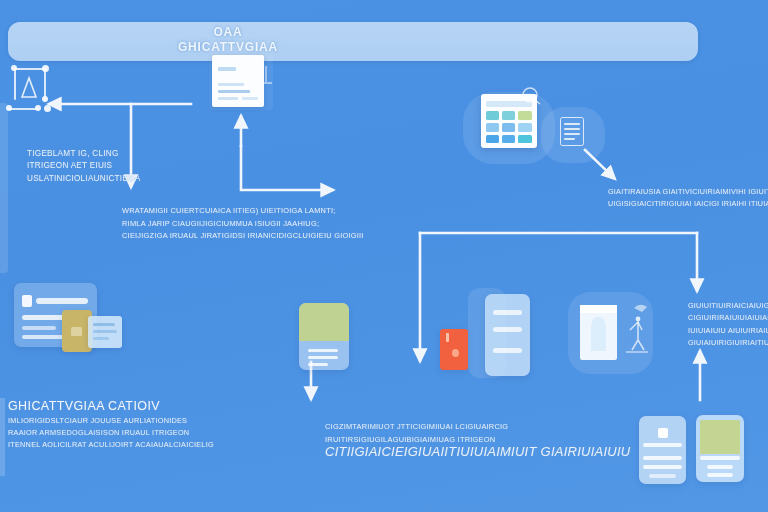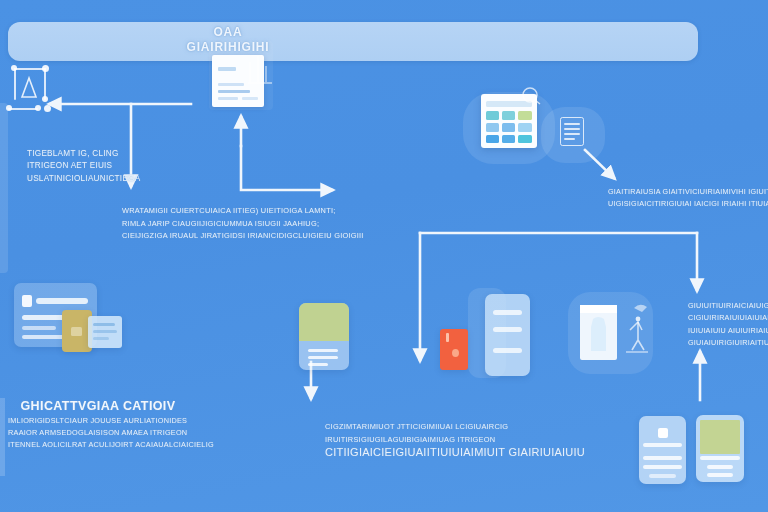--- a/index.html
+++ b/index.html
@@ -34,24 +34,23 @@
   }
 
   
   .tblock{position:absolute;filter:blur(.62px);}
   .tblock .ln{
     color:#e8f1fb;font-size:8.2px;line-height:12.4px;
     letter-spacing:.25px;white-space:nowrap;
     text-shadow:0 0 2px rgba(110,160,215,.9);
   }
   .tblock .hd{
-    color:#f2f7fd;font-size:12.5px;font-weight:bold;line-height:17px;
+    color:#f2f7fd;font-size:12.5px;font-weight:normal;line-height:17px;
     letter-spacing:.4px;
     text-shadow:0 0 2px rgba(110,160,215,.9);
-    text-align:center;
   }
 
   
   svg.conn{position:absolute;left:0;top:0;width:768px;height:512px;pointer-events:none;}
 
   
   .halo{position:absolute;border-radius:26px;background:rgba(255,255,255,.10);}
 
   
   .ic{position:absolute;}
@@ -75,21 +74,21 @@
   .cf-line{position:absolute;background:rgba(255,255,255,.8);border-radius:1px;}
   .cf-node{position:absolute;background:rgba(255,255,255,.9);border-radius:50%;}
 </style>
 </head>
 <body>
 
 <div id="stage">
 
   <div class="header-banner">
     <div class="header-title">OAA
-GIAIRIHIGIHI</div>
+GHICATTVGIAA</div>
   </div>
 
   <svg class="conn" viewBox="0 0 768 512">
     <defs>
       <marker id="ah" markerWidth="7" markerHeight="7" refX="4.5" refY="3.5" orient="auto">
         <path d="M0,0.6 L6,3.5 L0,6.4 Z" fill="#ffffff"></path>
       </marker>
     </defs>
     <g stroke="#ffffff" stroke-width="2.6" fill="none" stroke-linecap="square" opacity="0.92">
 
@@ -231,34 +230,34 @@
 
   <div class="tblock" style="left:14px;top:148px;width:150px;margin-left:13px;">
     <div class="ln">TIGEBLAMT IG, CLING</div>
     <div class="ln">ITRIGEON AET EIUIS</div>
     <div class="ln">USLATINICIOLIAUNICTIEGA</div>
   </div>
 
   <div class="tblock" style="left:8px;top:398px;width:180px;">
     <div class="hd">GHICATTVGIAA CATIOIV</div>
     <div class="ln" style="font-size:7.3px;line-height:12px;">IMLIORIGIDSLTCIAUR JOUUSE AURLIATIONIDES</div>
-    <div class="ln" style="font-size:7.3px;line-height:12px;">RAAIOR ARMSEDOGLAISISON AMAEA ITRIGEON</div>
+    <div class="ln" style="font-size:7.3px;line-height:12px;">RAAIOR ARMSEDOGLAISISON IRUAUL ITRIGEON</div>
     <div class="ln" style="font-size:7.3px;line-height:12px;">ITENNEL AOLICILRAT ACULIJOIRT ACAIAUALCIAICIELIG</div>
   </div>
 
   <div class="tblock" style="left:122px;top:205px;width:190px;">
     <div class="ln" style="font-size:7.4px;line-height:12.6px;">WRATAMIGII CUIERTCUIAICA IITIEG) UIEITIOIGA LAMNTI;</div>
     <div class="ln" style="font-size:7.4px;line-height:12.6px;">RIMLA JARIP CIAUGIIJIGICIUMMUA ISIUGII JAAHIUG;</div>
     <div class="ln" style="font-size:7.4px;line-height:12.6px;">CIEIJIGZIGA IRUAUL JIRATIGIDSI IRIANICIDIGCLUIGIEIU GIOIGIII</div>
   </div>
 
   <div class="tblock" style="left:325px;top:421px;width:180px;">
     <div class="ln" style="font-size:7.4px;line-height:12.6px;">CIGZIMTARIMIUOT JTTICIGIMIIUAI LCIGIUAIRCIG</div>
     <div class="ln" style="font-size:7.4px;line-height:12.6px;">IRUITIRSIGIUGILAGUIBIGIAIMIUAG ITRIGEON</div>
-    <div class="ln" style="font-size:11px;line-height:12.6px;">CITIIGIAICIEIGIUAIITIUIUIAIMIUIT GIAIRIUIAIUIU</div>
+    <div class="ln" style="font-size:13px;line-height:12.6px;font-style:italic;">CITIIGIAICIEIGIUAIITIUIUIAIMIUIT GIAIRIUIAIUIU</div>
   </div>
 
   <div class="tblock" style="left:608px;top:186px;width:175px;">
     <div class="ln" style="font-size:7.2px;line-height:12.4px;">GIAITIRAIUSIA GIAITIVICIUIRIAIMIVIHI IGIUITICIAIUIIUA GIAIRIHIGIHI IGIAI</div>
     <div class="ln" style="font-size:7.2px;line-height:12.4px;">UIGISIGIAICITIRIGIUIAI IAICIGI IRIAIHI ITIUIAIUIUIRIGIAIUIAI</div>
   </div>
 
   <div class="tblock" style="left:688px;top:300px;width:90px;">
     <div class="ln" style="font-size:7.2px;line-height:12.4px;">GIUIUITIUIRIAICIAIUIGIA  IUIAIGIUIRIUIUI</div>
     <div class="ln" style="font-size:7.2px;line-height:12.4px;">CIGIUIRIRAIUIUIAIUIAIGIUIAIRIUIAIUIAI</div>

